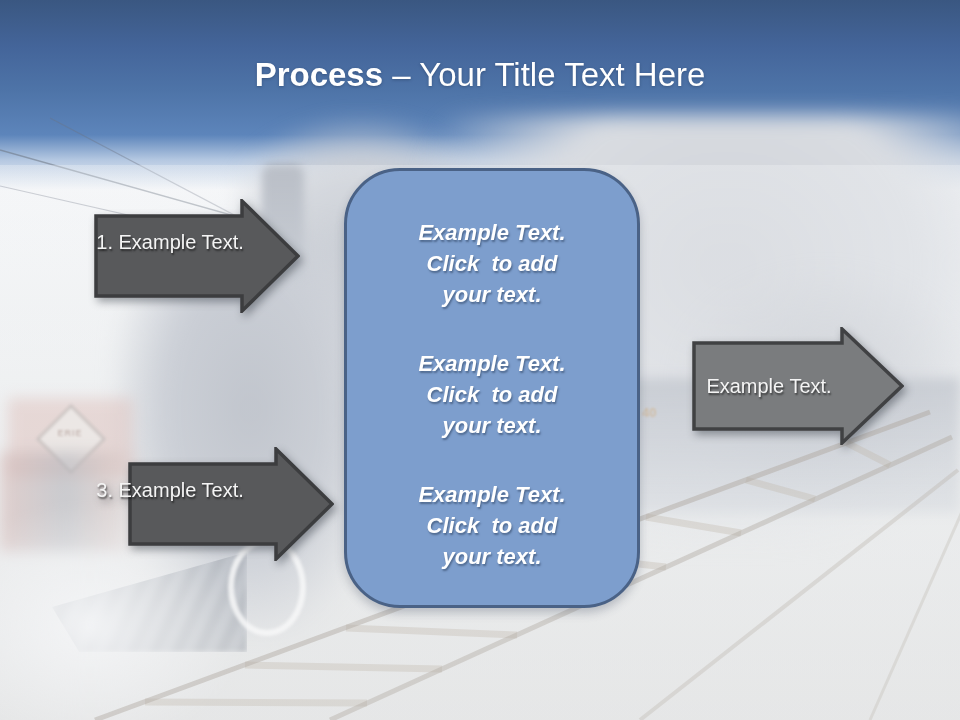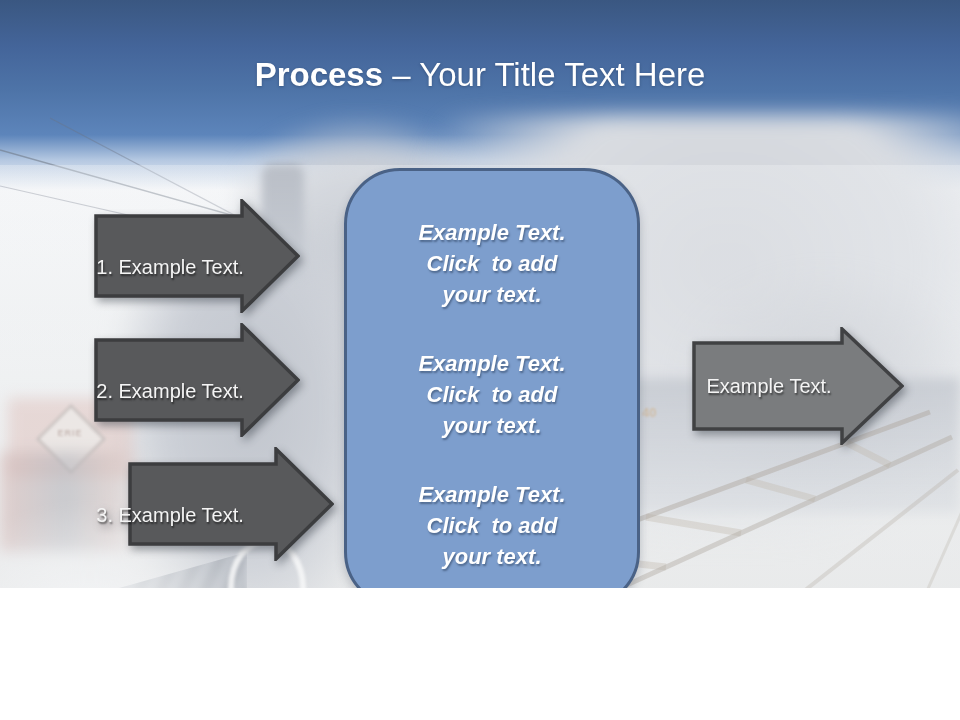--- a/index.html
+++ b/index.html
@@ -1,17 +1,17 @@
 <!DOCTYPE html>
 <html><head>
 <meta charset="utf-8">
 <style>
   html,body{margin:0;padding:0;}
   .slide{
-    position:relative;width:960px;height:588px;overflow:hidden;
+    position:relative;width:960px;height:720px;overflow:hidden;
     font-family:"Liberation Sans","DejaVu Sans",sans-serif;
     background:linear-gradient(180deg,#f6f7f9 160px,#eceeef 400px,#dedfdf 720px);
   }
   
   .bg,.bg *{position:absolute;pointer-events:none;}
   .bg{inset:0;}
   .sky{left:0;top:0;width:960px;height:190px;
     background:linear-gradient(180deg,#3a5781 0%,#44659a 25%,#4e74a8 48%,#577eb3 62%,#5d85bb 71%,rgba(125,160,205,.55) 84%,rgba(210,222,240,0) 100%);}
   .plume{left:235px;top:115px;width:280px;height:270px;
     background:radial-gradient(ellipse at 45% 50%,#b6bbc4 0%,#c9cdd4 42%,rgba(228,230,234,0) 72%);filter:blur(9px);}
@@ -43,21 +43,21 @@
   .haze{left:0;top:165px;width:960px;height:555px;
     background:linear-gradient(180deg,rgba(245,247,249,.30),rgba(240,241,242,.42));}
   svg.lines{left:0;top:0;}
   
   .title{position:absolute;left:0;top:54px;width:960px;text-align:center;color:#fff;
     font-size:33px;line-height:42px;text-shadow:0 1px 3px rgba(20,35,60,.35);}
   .title .b{font-weight:bold;}
   
   .arrow{position:absolute;filter:drop-shadow(3px 4px 4px rgba(45,50,60,.45));}
   .arrow svg{display:block;}
-  .arrow .lbl{position:absolute;left:6px;top:28px;width:140px;height:80px;
+  .arrow .lbl{position:absolute;left:6px;top:3px;width:140px;height:80px;
     display:flex;align-items:center;justify-content:center;
     color:#f4f4f4;font-size:20px;text-shadow:1px 2px 2px rgba(0,0,0,.55);white-space:nowrap;}
   .arrow-out .lbl{left:6px;top:16px;width:142px;height:86px;}
   
   .panel{position:absolute;left:344px;top:168px;width:296px;height:440px;box-sizing:border-box;
     background:#7d9ecd;border:3px solid #4a6286;border-radius:56px;
     box-shadow:0 5px 10px rgba(70,80,100,.30);
     display:flex;flex-direction:column;align-items:center;padding-top:46px;}
   .block{margin-bottom:38px;text-align:center;}
   .line{font-size:22px;line-height:31px;font-style:italic;font-weight:600;color:#fff;
@@ -109,26 +109,20 @@
   </div>
 
   <div class="title"><span class="b">Process</span><span> – Your Title Text Here</span></div>
 
   <div class="arrow" style="left:94px;top:199px;">
     <svg width="206" height="114" viewBox="0 0 206 114">
       <polygon points="2,17 148,17 148,2 204,57 148,112 148,97 2,97" fill="#58595b" stroke="#3c3d3f" stroke-width="3.5"></polygon>
     </svg>
     <span class="lbl">1. Example Text.</span>
   </div>
-  <div class="arrow" style="left:94px;top:323px;">
-    <svg width="206" height="114" viewBox="0 0 206 114">
-      <polygon points="2,17 148,17 148,2 204,57 148,112 148,97 2,97" fill="#58595b" stroke="#3c3d3f" stroke-width="3.5"></polygon>
-    </svg>
-    <span class="lbl">2. Example Text.</span>
-  </div>
   <div class="arrow" style="left:94px;top:447px;padding-left:34px;">
     <svg width="206" height="114" viewBox="0 0 206 114">
       <polygon points="2,17 148,17 148,2 204,57 148,112 148,97 2,97" fill="#58595b" stroke="#3c3d3f" stroke-width="3.5"></polygon>
     </svg>
     <span class="lbl">3. Example Text.</span>
   </div>
 
   <div class="panel">
     <div class="block">
       <div class="line">Example Text.</div>

